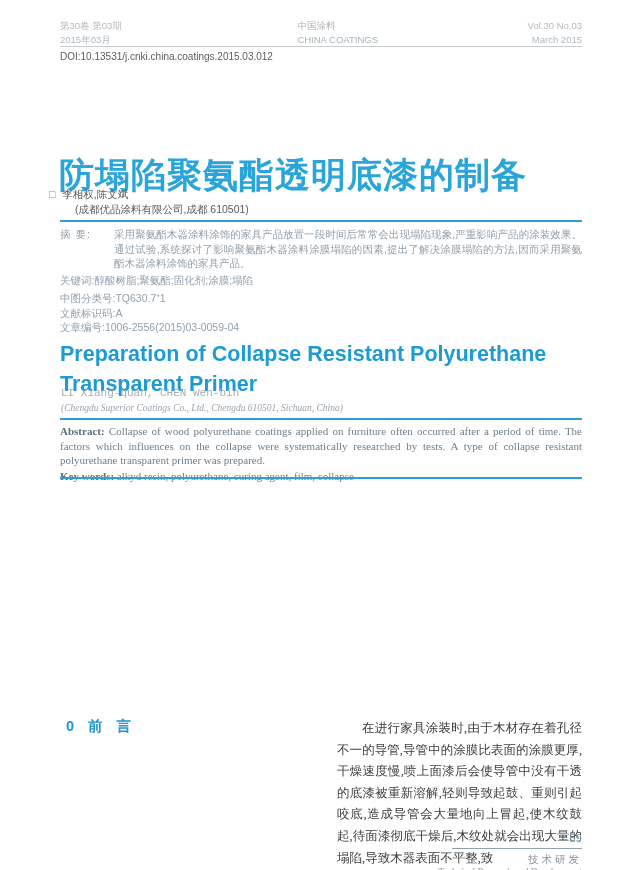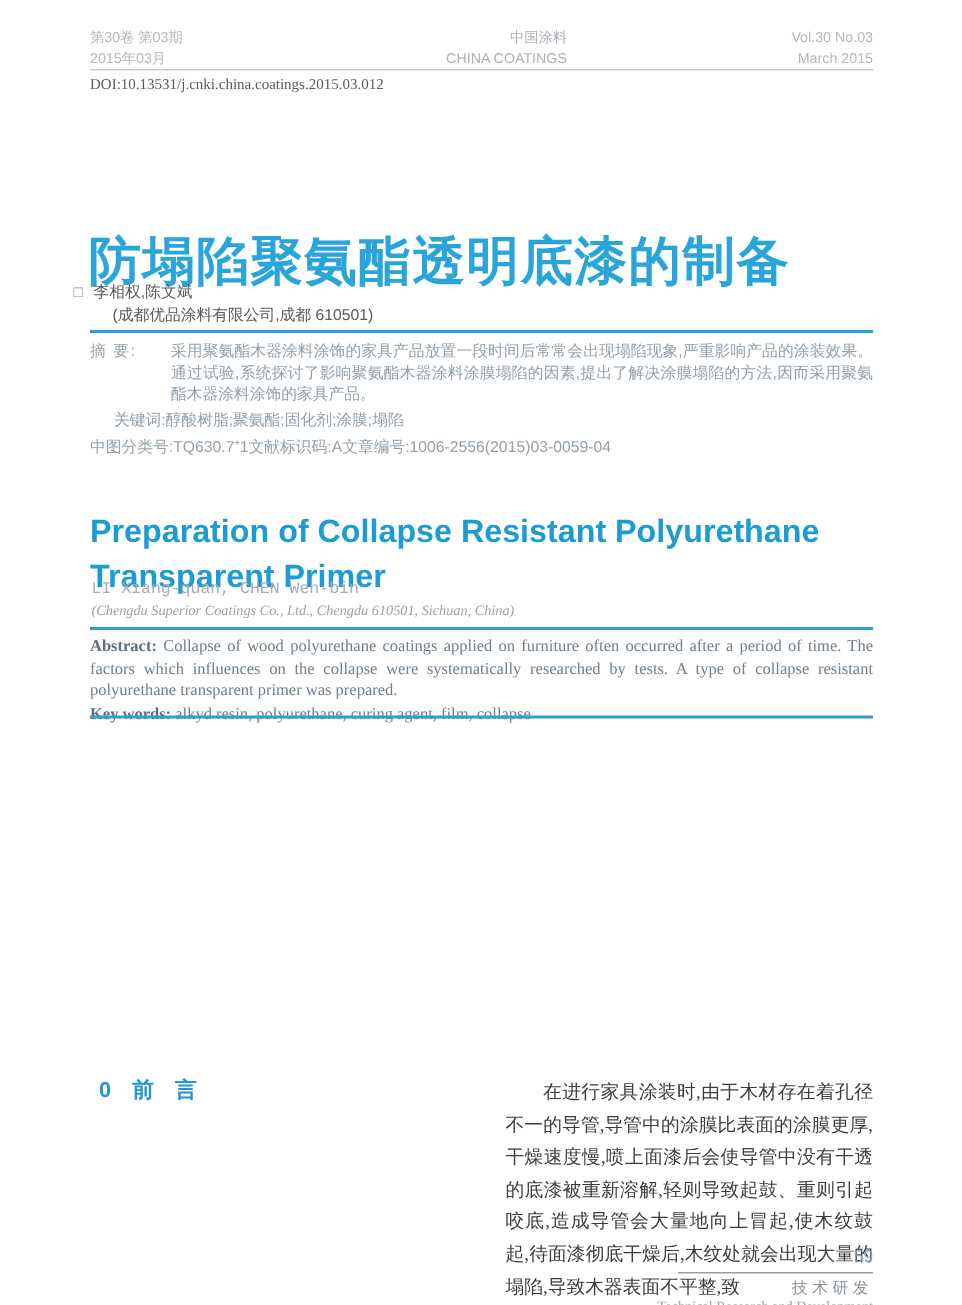--- a/index.html
+++ b/index.html
@@ -13,29 +13,29 @@
     font-family: "Liberation Sans", sans-serif;
   }
 
   
   .jheader {
     position: absolute; top: 19px; left: 57px; right: 56px;
     display: flex; justify-content: space-between;
     font-size: 9.5px; line-height: 13.5px; color: #b2b8bd;
   }
   .jheader .hl { text-align: left; }
-  .jheader .hc { text-align: right; color: #aab1b6; margin-left: 26px; }
+  .jheader .hc { text-align: left; color: #aab1b6; margin-left: 26px; }
   .jheader .hr { text-align: right; }
   .jheader-rule {
     position: absolute; top: 46px; left: 57px; right: 56px;
     height: 1px; background: #c8cdd1;
   }
   .doi {
     position: absolute; top: 51px; left: 57px;
-    font-family: Liberation Serif, serif;
+    font-family: Liberation Sans, sans-serif;
     font-size: 10px; color: #5b5b5b;
   }
 
   
   .cn-title {
     position: absolute; top: 131px; left: 56px; right: 56px;
     font-size: 35px; font-weight: bold; color: #2aa5da;
     letter-spacing: 1px; line-height: 42px;
   }
   .cn-authors {
@@ -51,24 +51,25 @@
 
   
   .cn-abs-block {
     position: absolute; top: 227px; left: 57px; right: 56px;
     color: #93a0ab; font-size: 10.5px; line-height: 14.5px;
     text-align: justify;
   }
   .abs-row { display: flex; margin: 0; gap: 12px; }
   .abs-label { flex: none; width: 42px; letter-spacing: 1px; }
   .abs-text { flex: 1; }
-  .kw-row { margin: 2px 0 0 16px; }
+  .kw-row { margin: 2px 0 0 0; }
   .meta-row {
-    display: flex; justify-content: flex-start;
+    display: flex; justify-content: center;
     margin-top: 4px;
+    flex-direction: column;
   }
 
   
   .en-title {
     position: absolute; top: 321px; left: 57px; width: 540px;
     font-size: 21.5px; font-weight: bold; color: #1d9bd3;
     line-height: 30px;
   }
   .en-authors {
     position: absolute; top: 387px; left: 58px;

